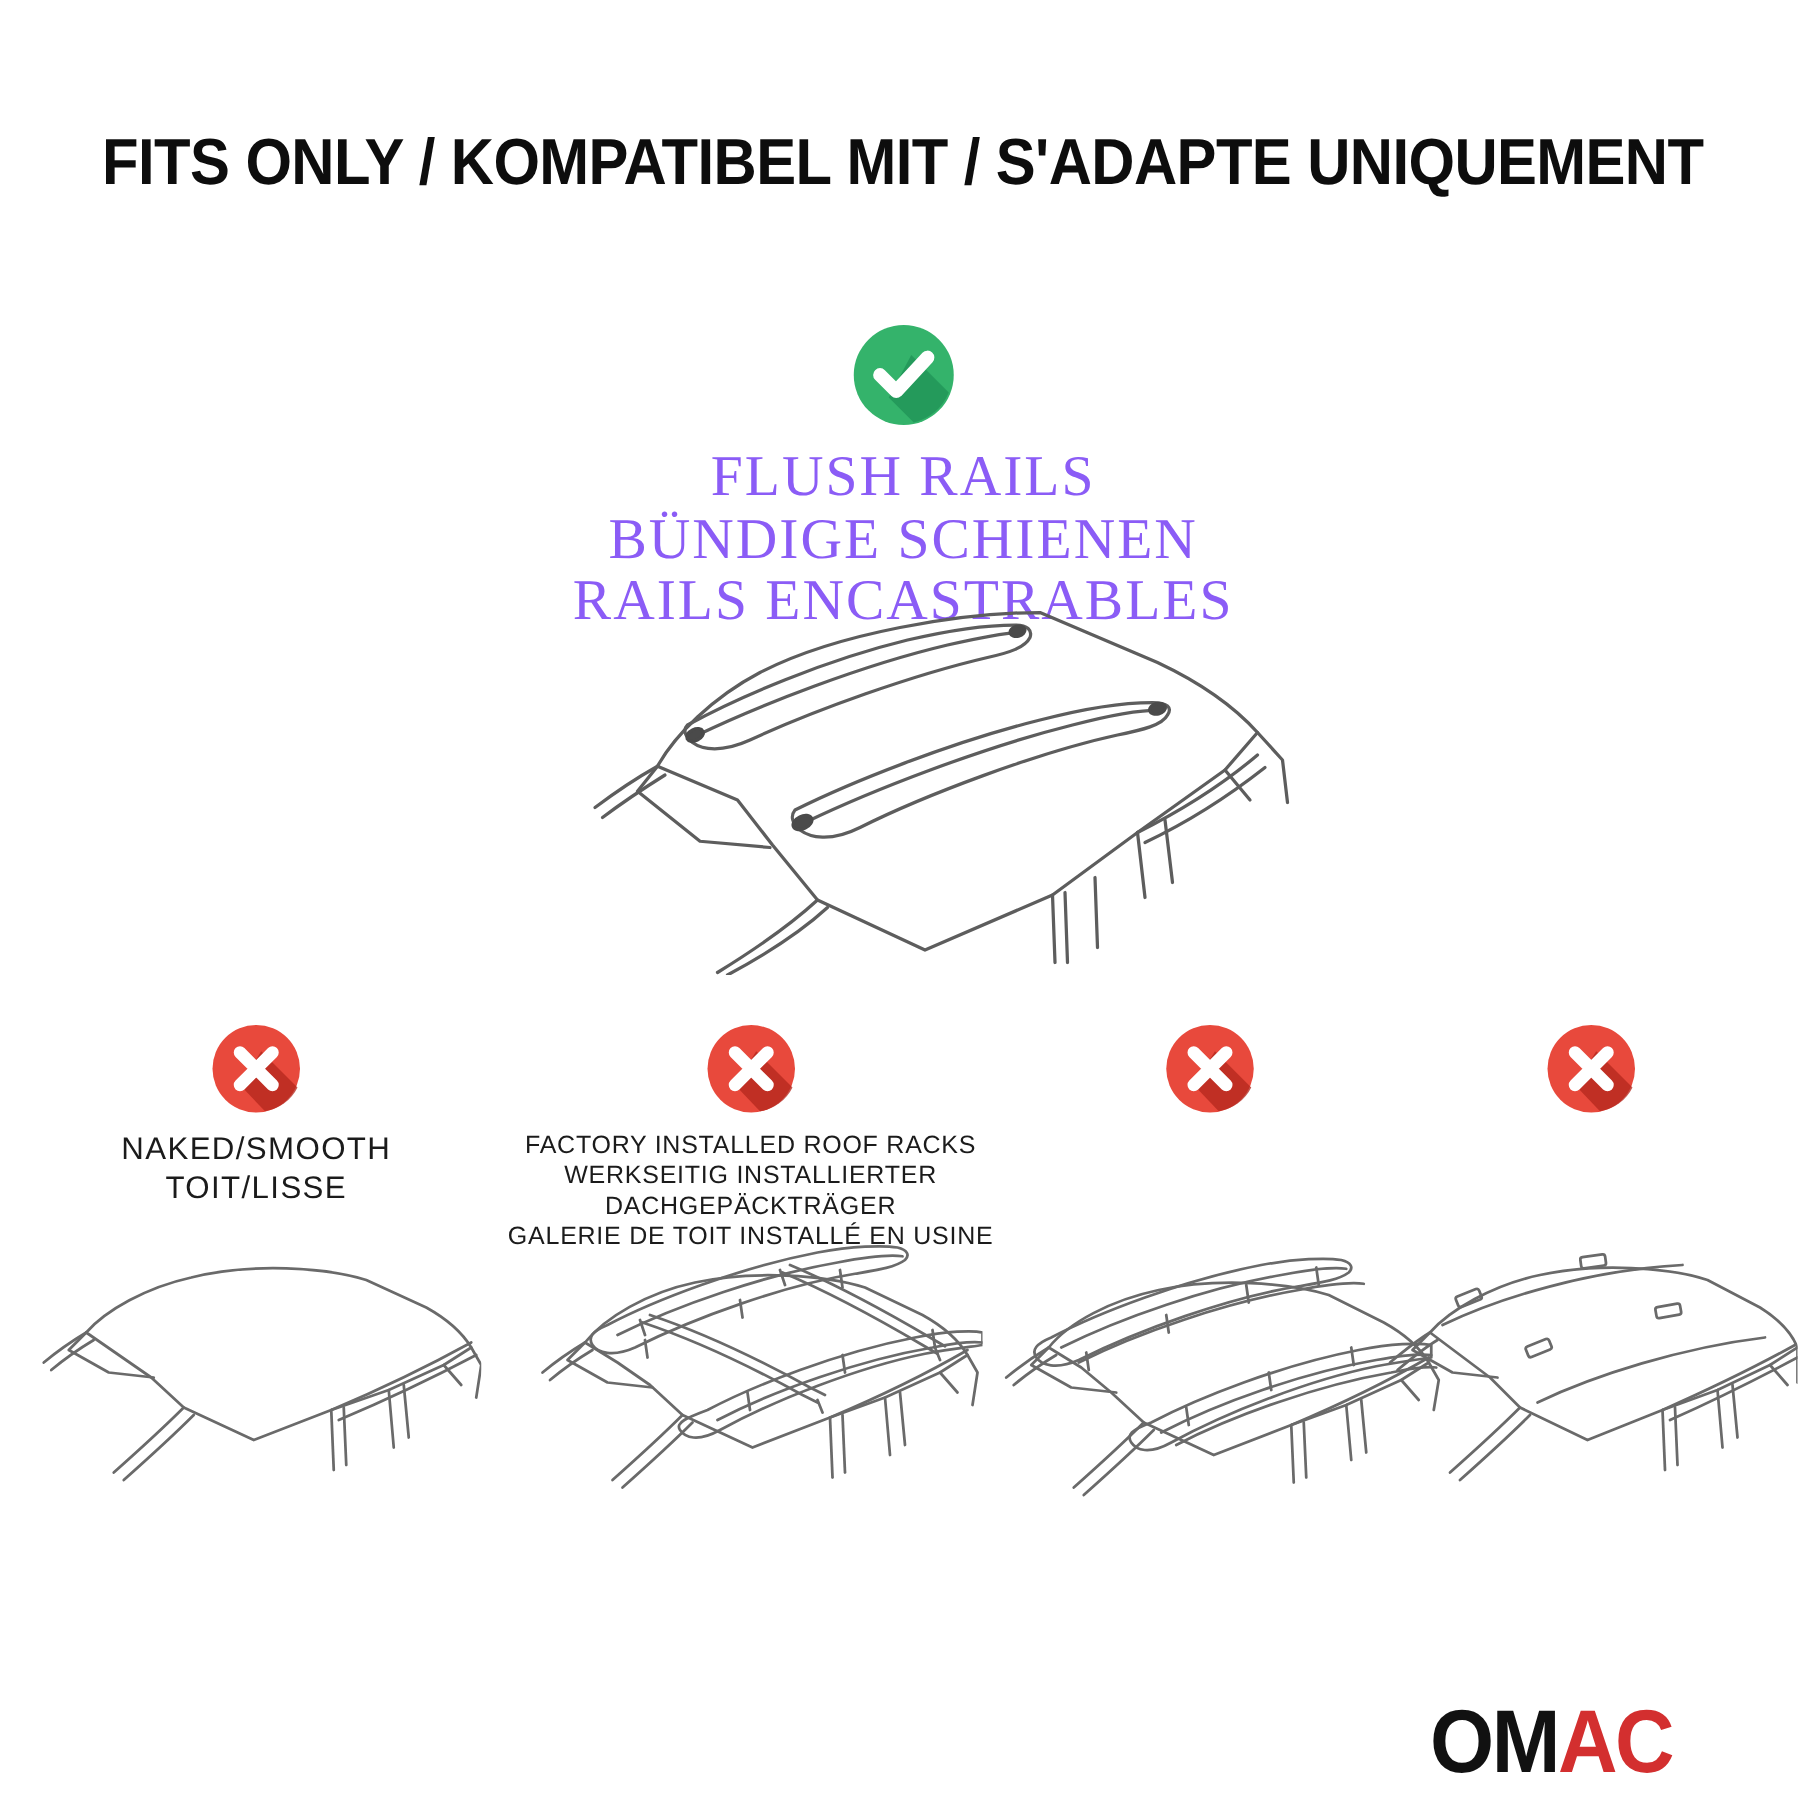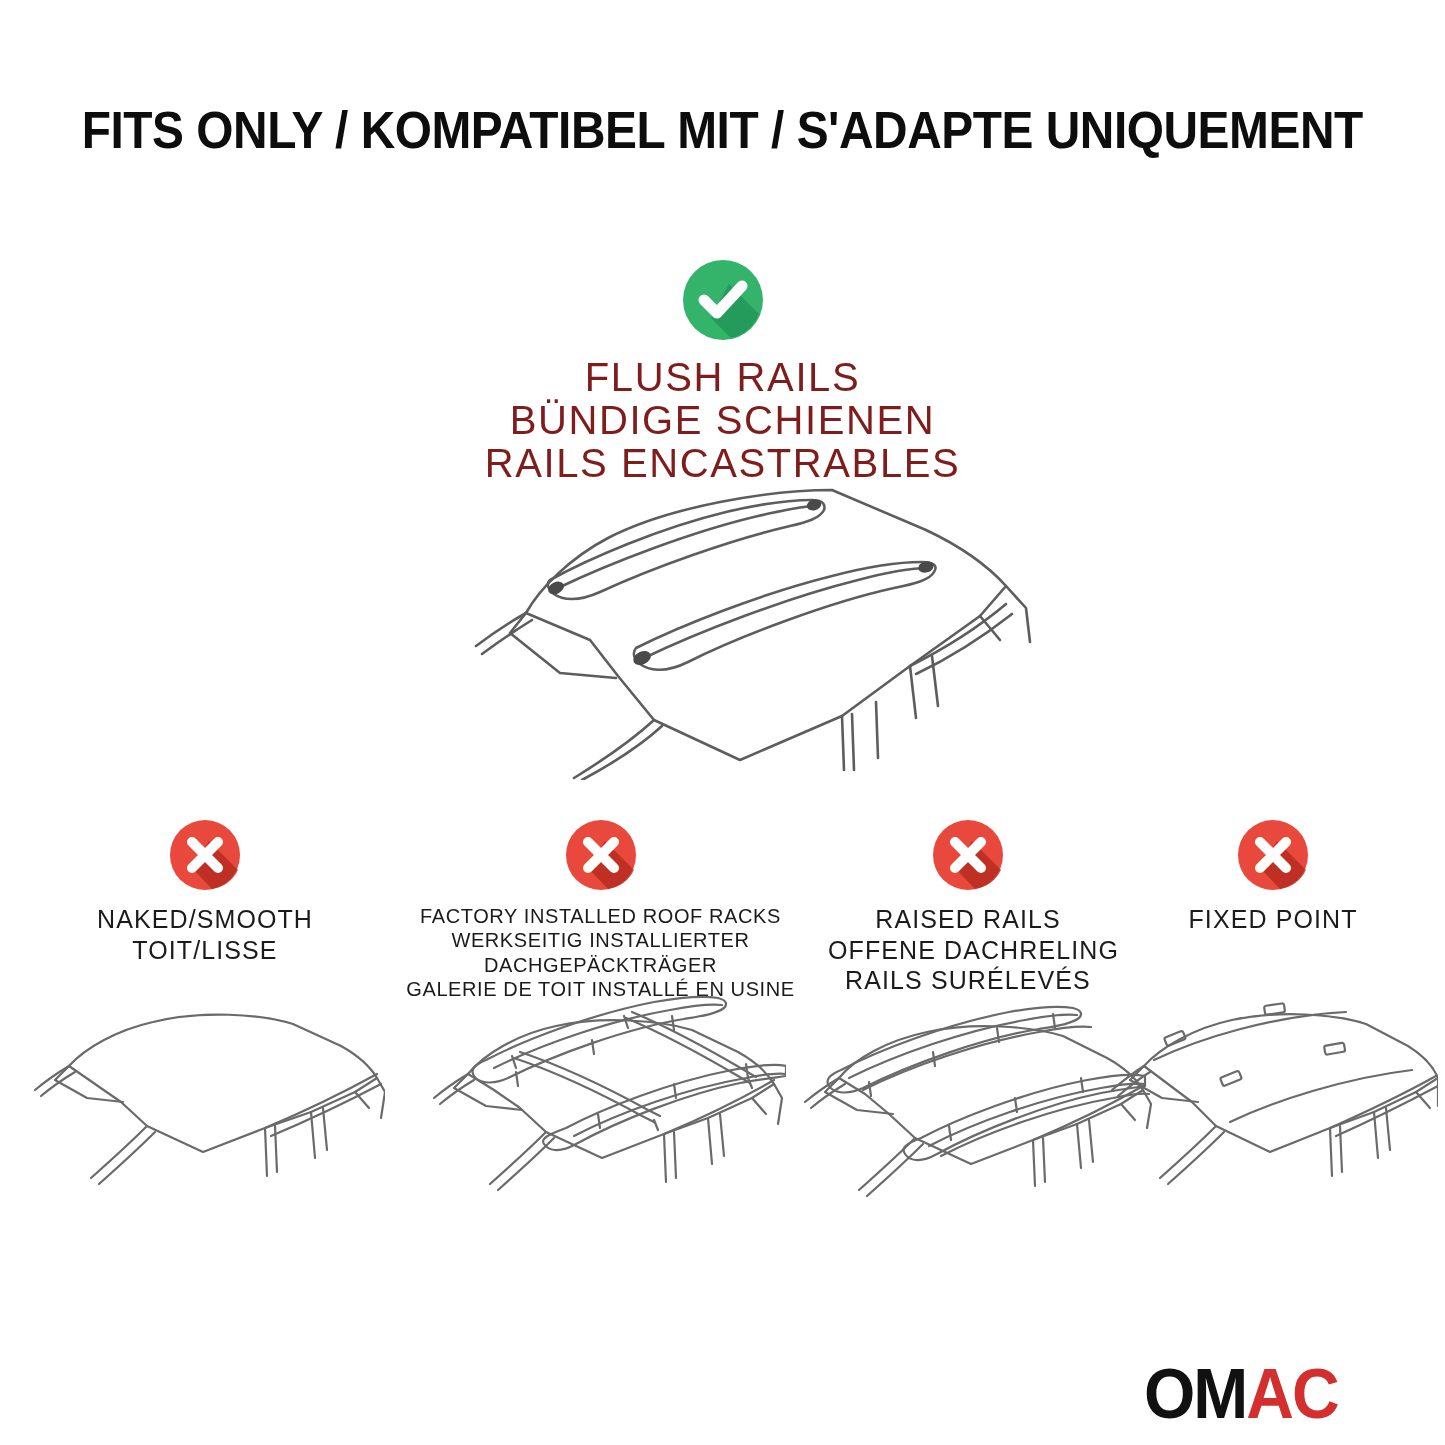--- a/index.html
+++ b/index.html
@@ -50,26 +50,27 @@
     height: 84px;
     margin: 0 auto;
     position: relative;
   }
   .badge svg { display: block; }
 
   .approved-labels {
     margin-top: 14px;
   }
   .lbl-line {
-    font-size: 40px;
+    font-size: 46px;
     letter-spacing: 1.6px;
     line-height: 1.08;
     font-weight: 400;
-    color: #7f1d1d;
+    color: #8b5cf6;
     white-space: nowrap;
+    font-family: Liberation Serif, serif;
   }
 
   
   .hero-art {
     position: absolute;
     left: 440px;
     top: 470px;
     width: 600px;
     height: 310px;
   }
@@ -313,25 +314,20 @@
   </div>
 
   <div class="reject-col col-2">
     <div class="x-badge">
       <svg viewBox="0 0 74 74" width="74" height="74" aria-hidden="true">
         <circle cx="37" cy="37" r="35" fill="#e8493c"></circle>
         <path d="M41 23 L70 52 A35 35 0 0 1 44 71 L24 50 Z" fill="#b5281d" opacity="0.78"></path>
         <path d="M24 24 L50 50 M50 24 L24 50" stroke="#ffffff" stroke-width="10" stroke-linecap="round"></path>
       </svg>
     </div>
-    <div class="reject-labels">
-      <div class="rlbl">RAISED RAILS</div>
-      <div class="rlbl">OFFENE DACHRELING</div>
-      <div class="rlbl">RAILS SURÉLEVÉS</div>
-    </div>
     <div class="small-art art-raised">
       <svg viewBox="0 0 370 205" aria-hidden="true">
         <g fill="none" stroke="#6a6a6a" stroke-width="2.2" stroke-linecap="round" stroke-linejoin="round">
           <path d="M56 84 C72 64 106 46 144 38 C190 28 248 32 280 42
                    L324 64 C342 74 354 86 360 96
                    L338 110 L294 130 L250 146 L188 170
                    L132 144 L106 120 L82 100 Z"></path>
           <path d="M56 84 L42 98 L74 116 L110 120"></path>
           <path d="M56 84 C46 90 34 98 22 108"></path>
           <path d="M62 90 C52 96 40 104 28 114"></path>
@@ -366,21 +362,20 @@
 
   <div class="reject-col col-3">
     <div class="x-badge">
       <svg viewBox="0 0 74 74" width="74" height="74" aria-hidden="true">
         <circle cx="37" cy="37" r="35" fill="#e8493c"></circle>
         <path d="M41 23 L70 52 A35 35 0 0 1 44 71 L24 50 Z" fill="#b5281d" opacity="0.78"></path>
         <path d="M24 24 L50 50 M50 24 L24 50" stroke="#ffffff" stroke-width="10" stroke-linecap="round"></path>
       </svg>
     </div>
     <div class="reject-labels">
-      <div class="rlbl">FIXED POINT</div>
     </div>
     <div class="small-art art-fixed">
       <svg viewBox="0 0 330 200" aria-hidden="true">
         <g fill="none" stroke="#6a6a6a" stroke-width="2.2" stroke-linecap="round" stroke-linejoin="round">
           <path d="M36 68 C52 50 86 30 124 22 C170 12 228 16 258 26
                    L300 48 C316 58 326 70 330 80
                    L308 94 L266 114 L222 130 L162 154
                    L108 128 L84 104 L60 86 Z"></path>
           <path d="M36 68 L22 82 L54 100 L90 104"></path>
           <path d="M36 68 C26 74 16 82 4 92"></path>

